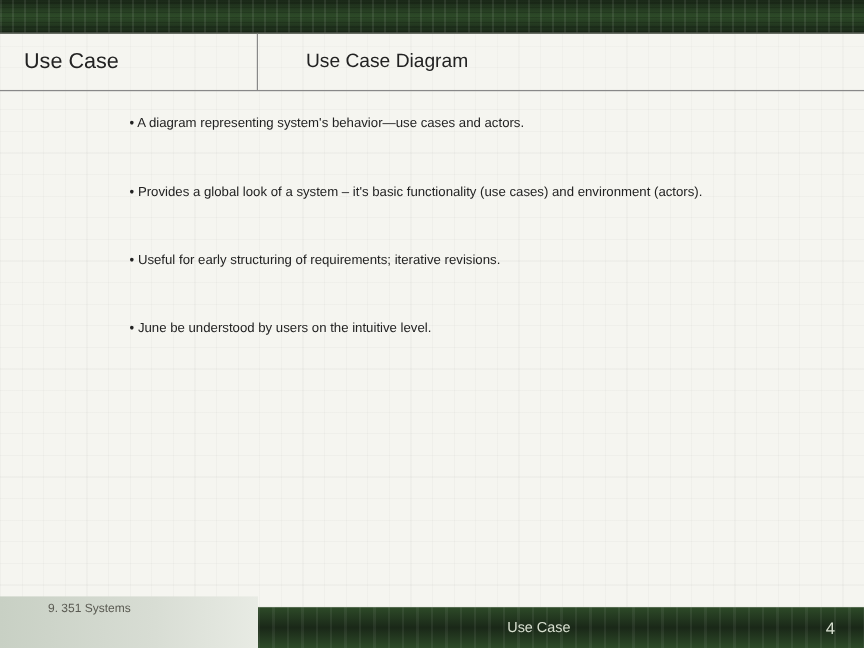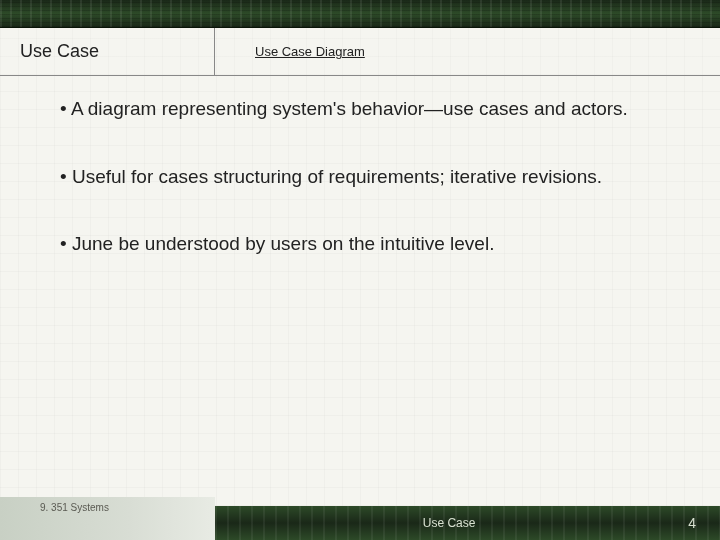--- a/index.html
+++ b/index.html
@@ -41,41 +41,41 @@
     font-size: 18px;
     color: #222;
     font-family: Verdana, sans-serif;
     border-right: 1px solid #888;
     height: 100%;
     display: flex;
     align-items: center;
   }
   .header-title {
     padding-left: 40px;
-    font-size: 13px;
+    font-size: 16px;
     color: #222;
-    text-decoration: underline;
   }
   .content {
     position: absolute;
     top: 76px;
     left: 0;
     right: 0;
     bottom: 34px;
     background:
       repeating-linear-gradient(0deg, rgba(0,0,0,0.025) 0 1px, transparent 1px 18px),
       repeating-linear-gradient(90deg, rgba(0,0,0,0.025) 0 1px, transparent 1px 18px);
     padding: 20px 40px 0 60px;
   }
   .bullet-item {
-    font-size: 19px;
+    font-size: 11px;
     color: #222;
     line-height: 1.35;
     margin-bottom: 42px;
     text-indent: 0;
+    margin-left: 48px;
   }
   .footer {
     position: absolute;
     left: 0;
     right: 0;
     bottom: 0;
     height: 34px;
     display: flex;
     align-items: center;
   }
@@ -122,21 +122,22 @@
 
 <div class="top-banner"></div>
 
 <div class="header-row">
   <div class="header-left">Use Case</div>
   <div class="header-title">Use Case Diagram</div>
 </div>
 
 <div class="content">
   <div class="bullet-item">• A diagram representing system's behavior—use cases and actors.</div>
-  <div class="bullet-item">• Useful for cases structuring of requirements; iterative revisions.</div>
+  <div class="bullet-item">• Provides a global look of a system – it's basic functionality (use cases) and environment (actors).</div>
+  <div class="bullet-item">• Useful for early structuring of requirements; iterative revisions.</div>
   <div class="bullet-item">• June be understood by users on the intuitive level.</div>
 </div>
 
 <div class="footer">
   <div class="footer-left">
     <div>9. 351    Systems</div>
   </div>
   <div class="footer-right">
     <span class="footer-center-text">Use Case</span>
     <span class="footer-page">4</span>

